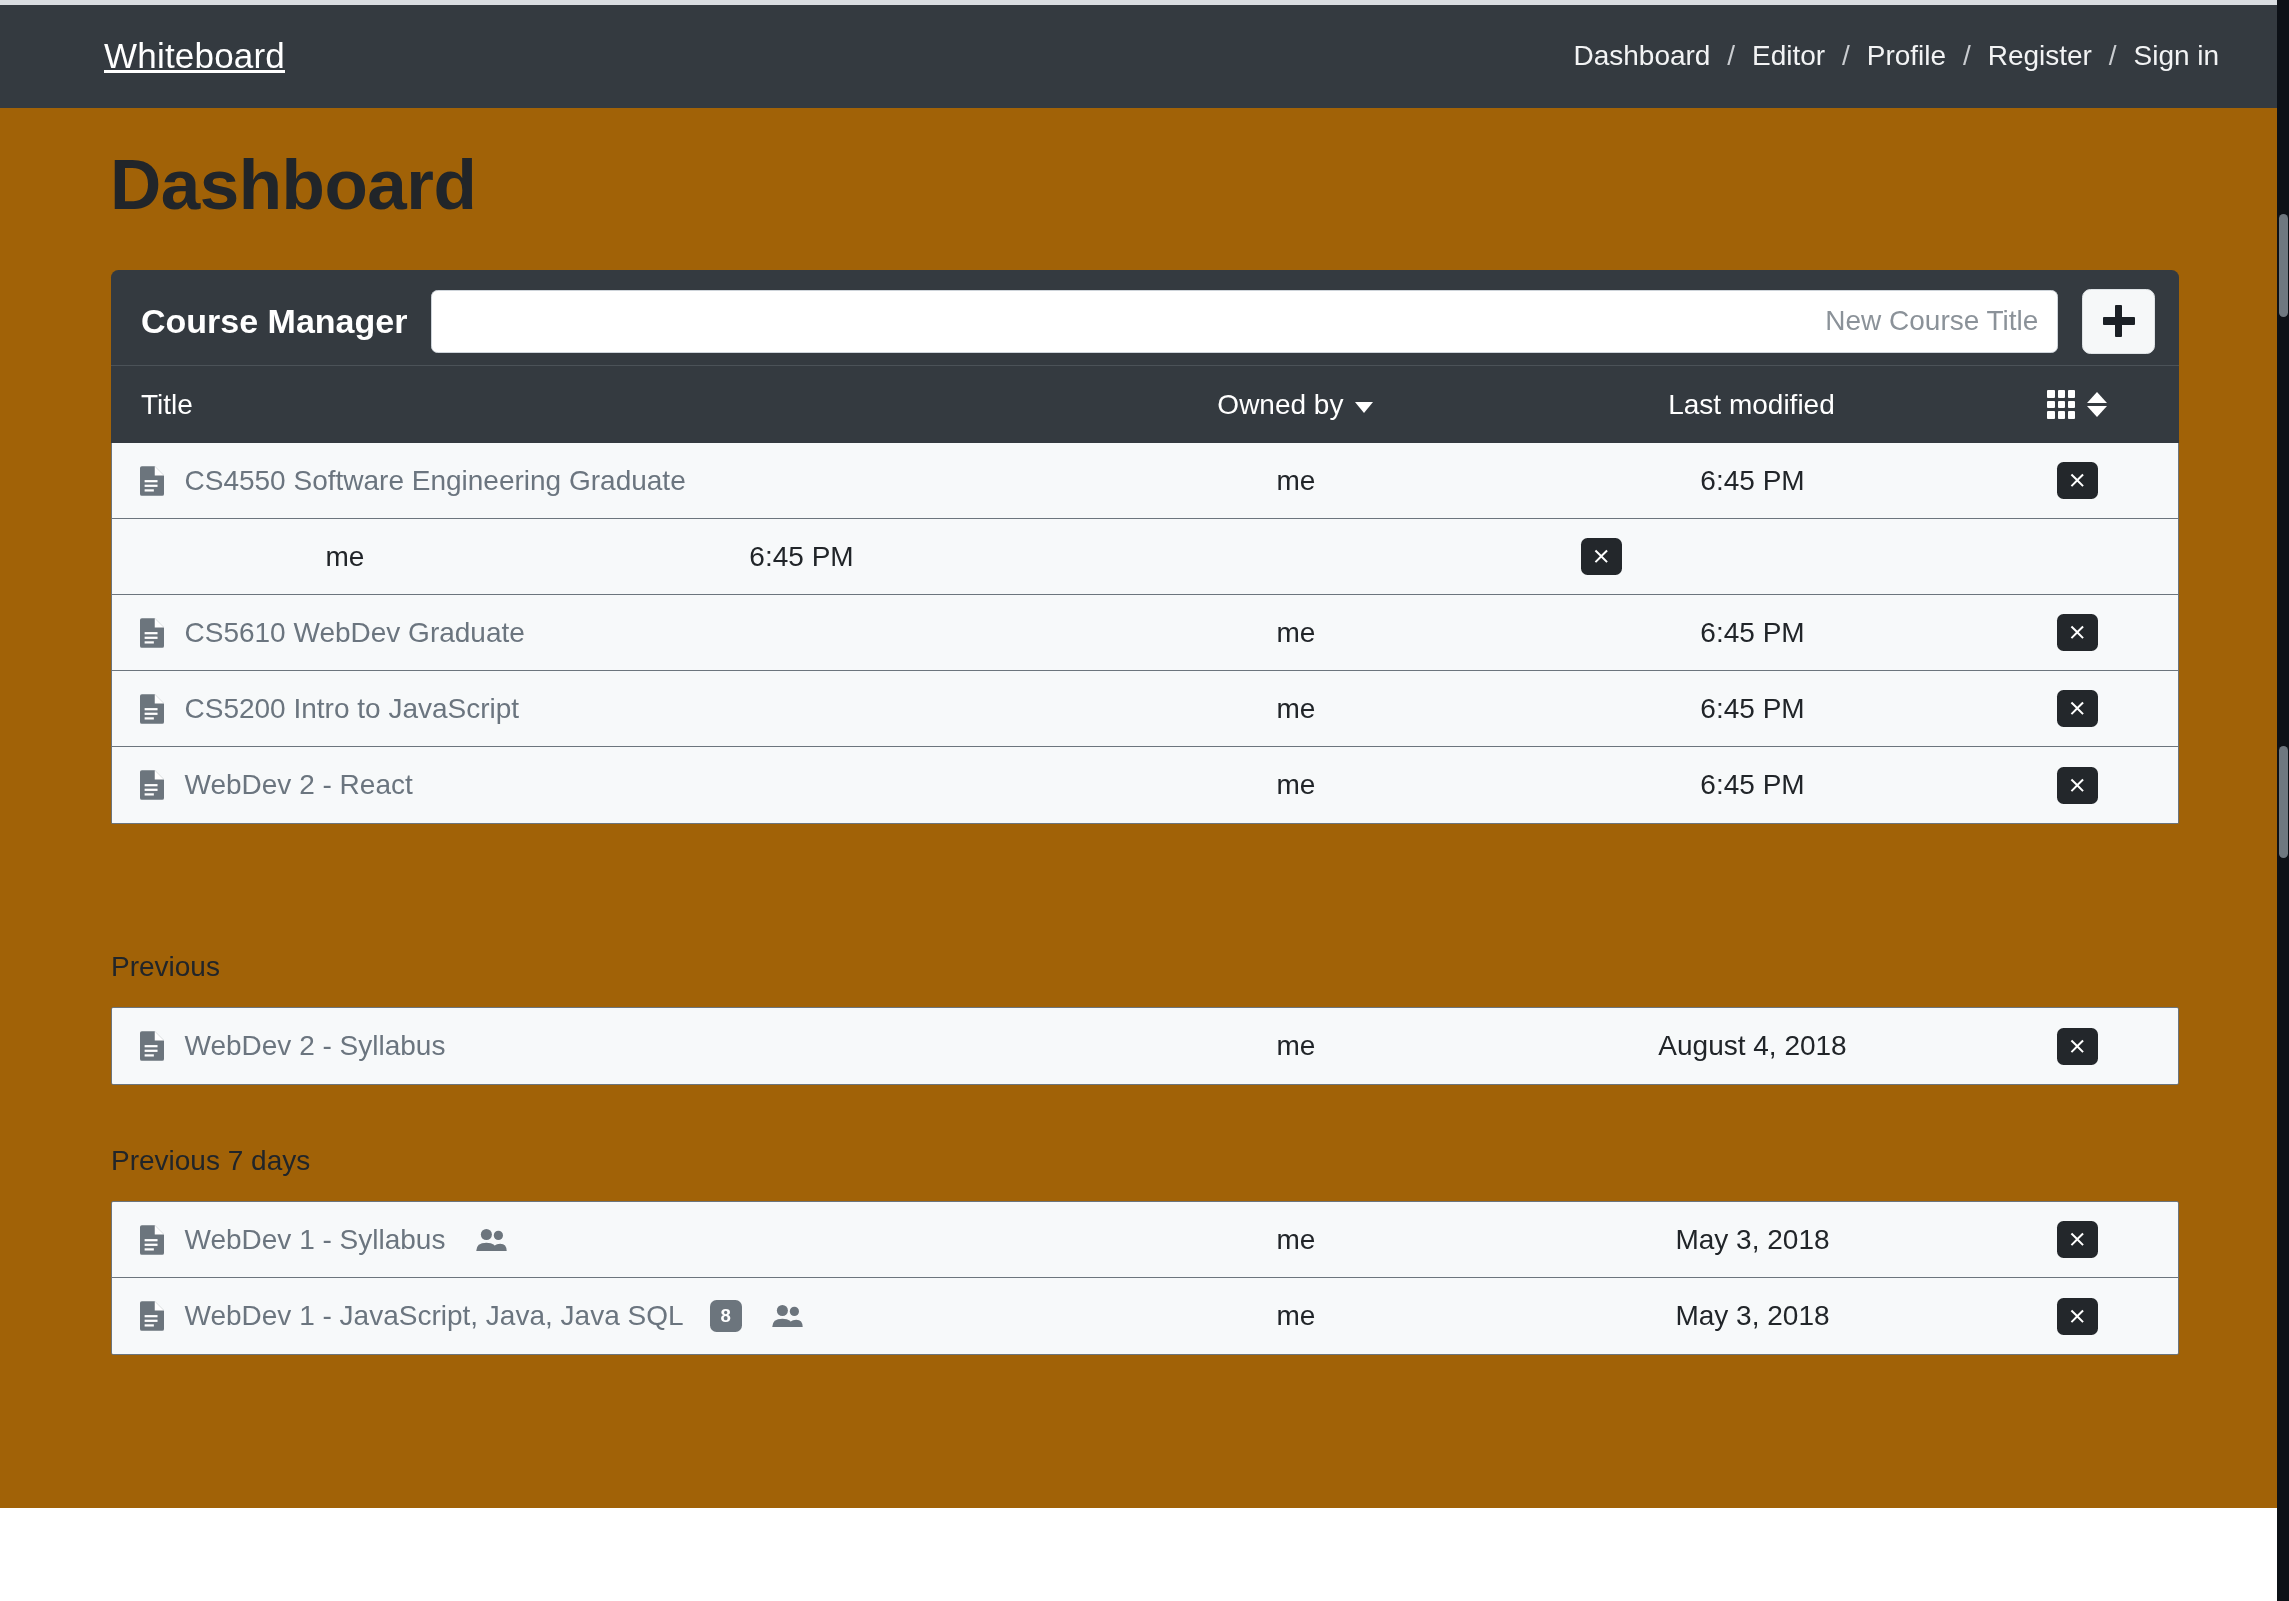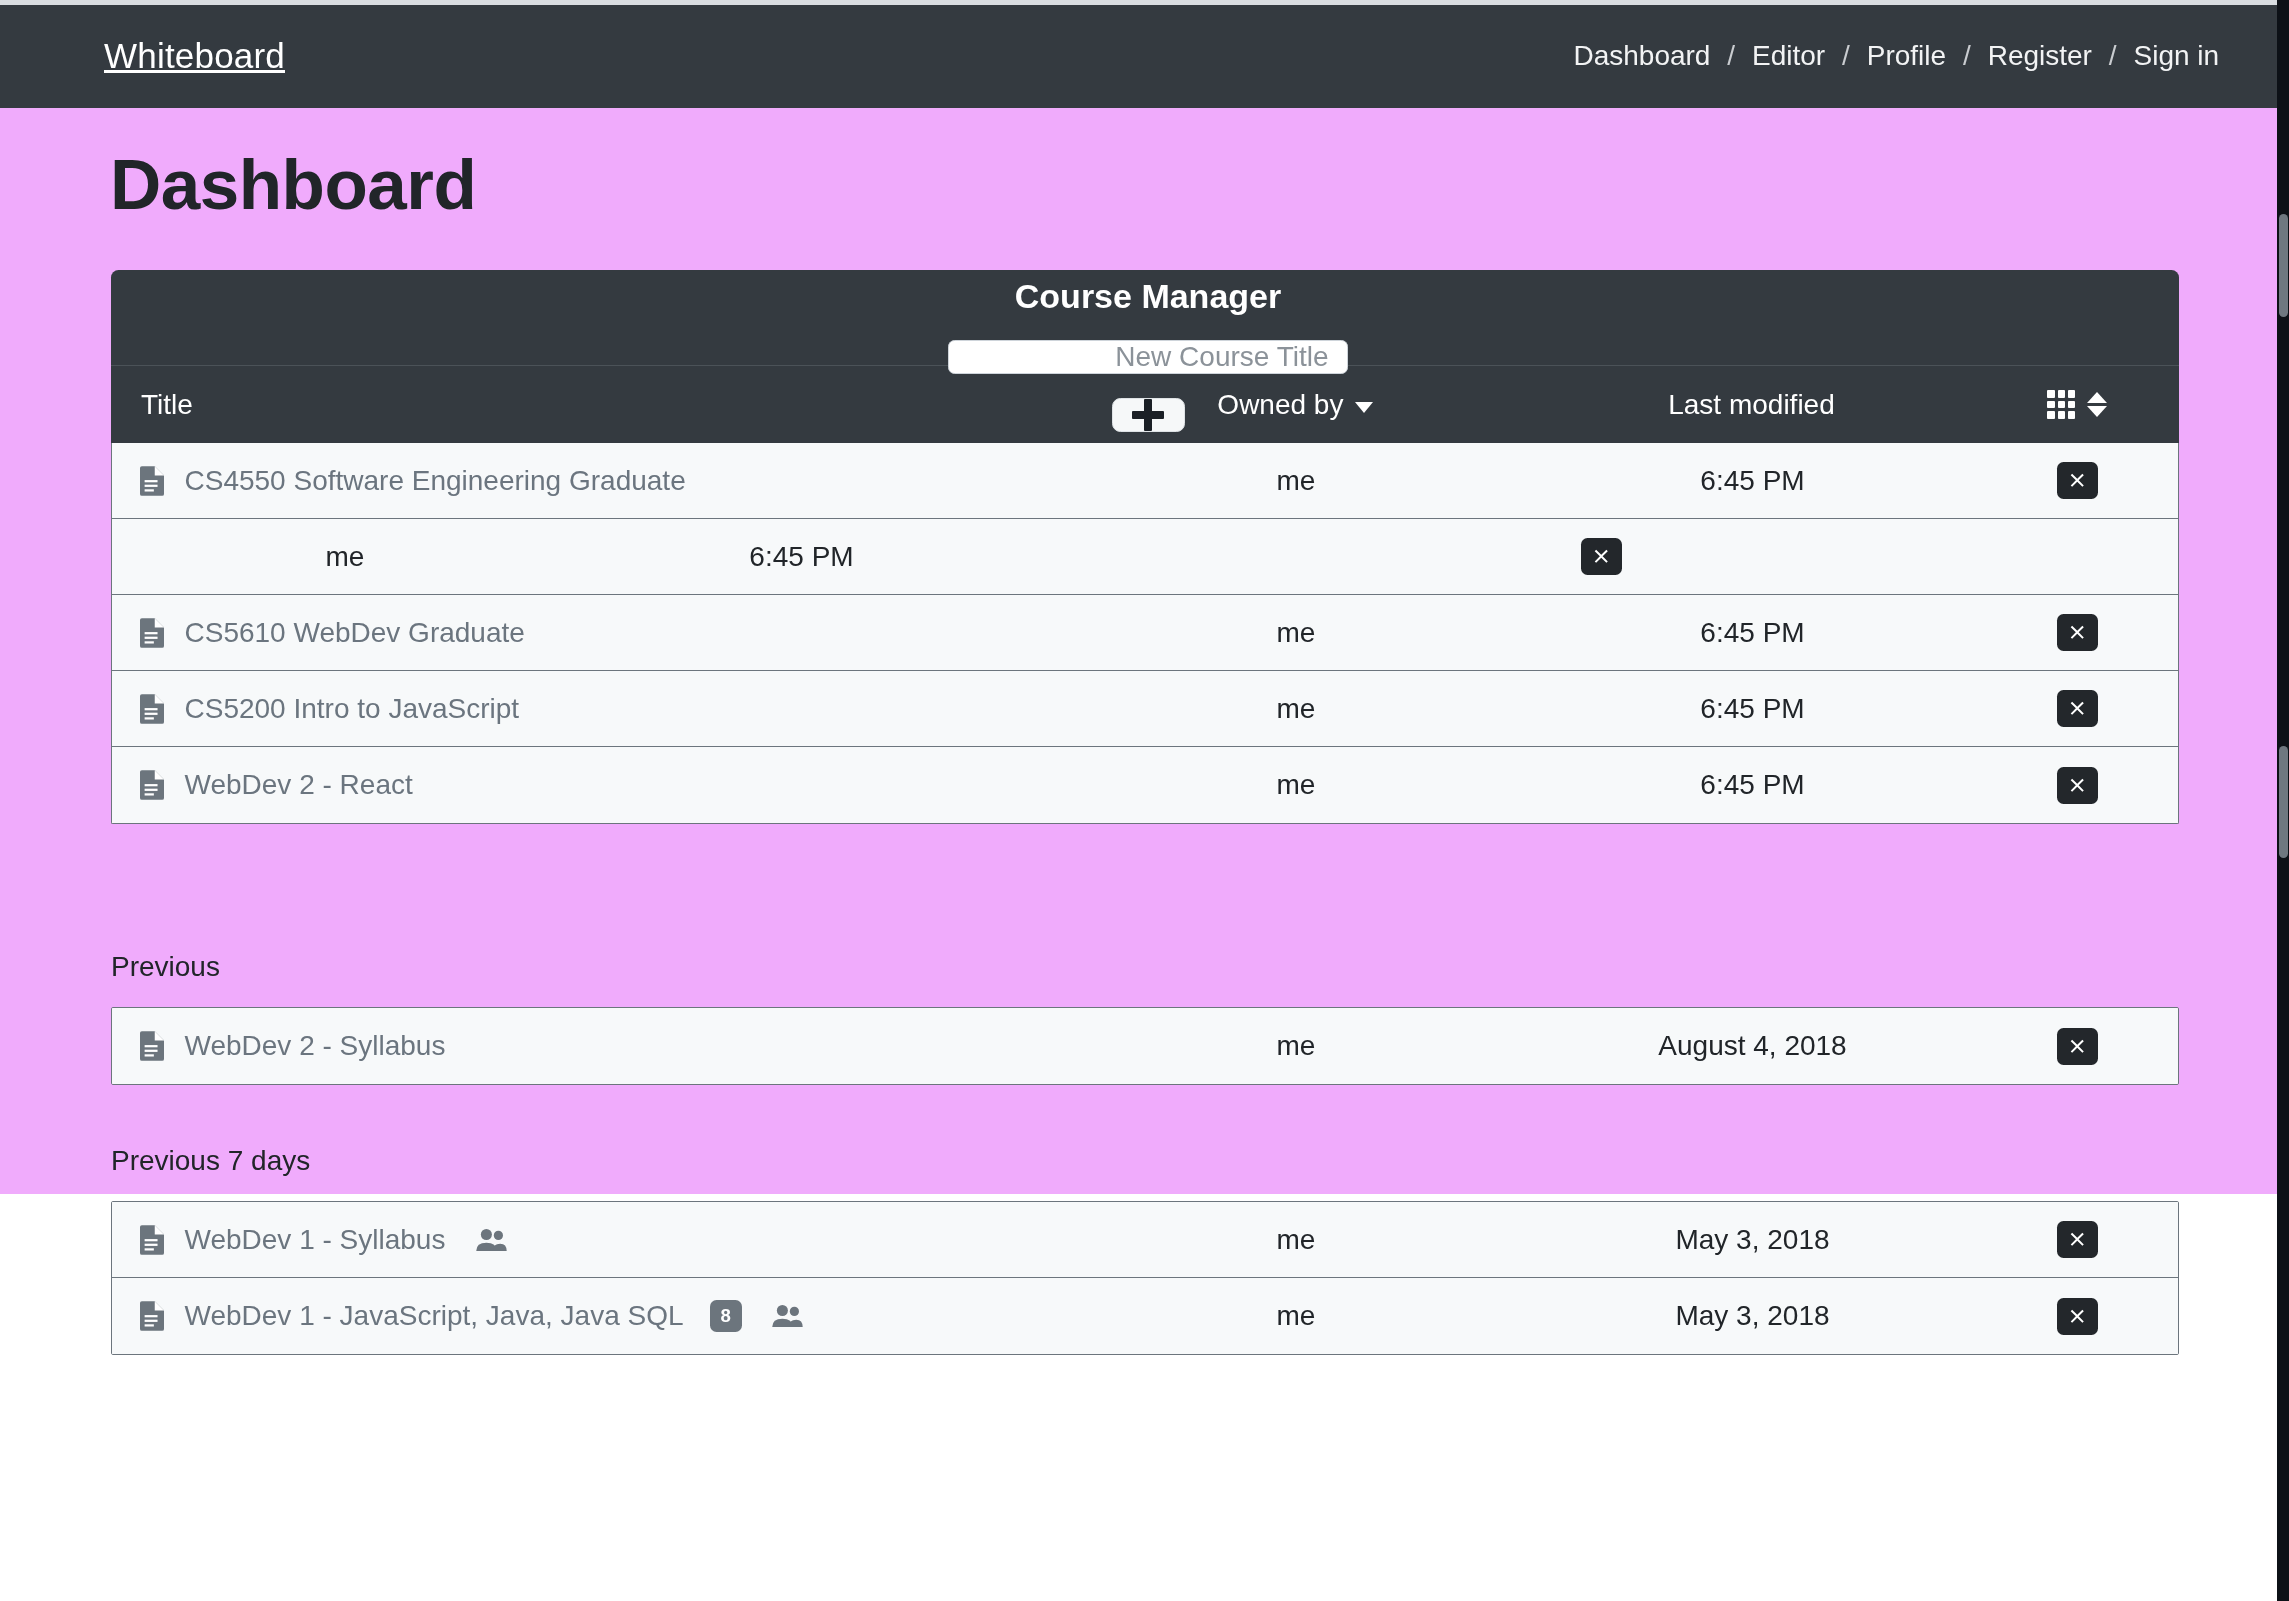--- a/index.html
+++ b/index.html
@@ -8,22 +8,22 @@
     width: 2290px;
     height: 1602px;
     background: #ffffff;
     font-family: "Liberation Sans", sans-serif;
     overflow: hidden;
   }
 
   .page {
     position: relative;
     width: 2290px;
-    height: 1194px;
-    background: #f0abfc;
+    height: 1508px;
+    background: #a16207;
   }
 
   
   .top-strip {
     position: absolute;
     top: 0; left: 0;
     width: 2290px;
     height: 4.7px;
     background: #d9dde1;
   }
@@ -107,21 +107,20 @@
   }
 
   .cm-header {
     background: #343a40;
     border-radius: 7.5px 7.5px 0 0;
     height: 95px;
     display: flex;
     align-items: center;
     padding: 7px 24px 0 30px;
     gap: 24px;
-    flex-direction: column;
   }
 
   .cm-title {
     color: #ffffff;
     font-size: 34px;
     font-weight: 700;
     white-space: nowrap;
   }
 
   .cm-input {

